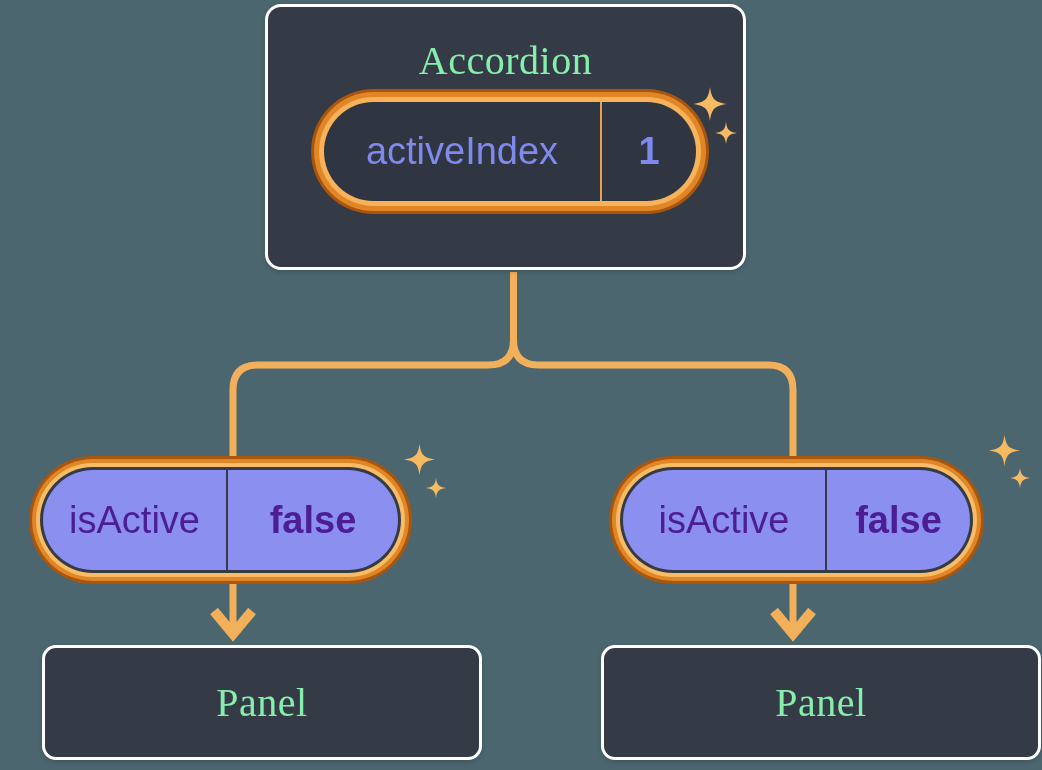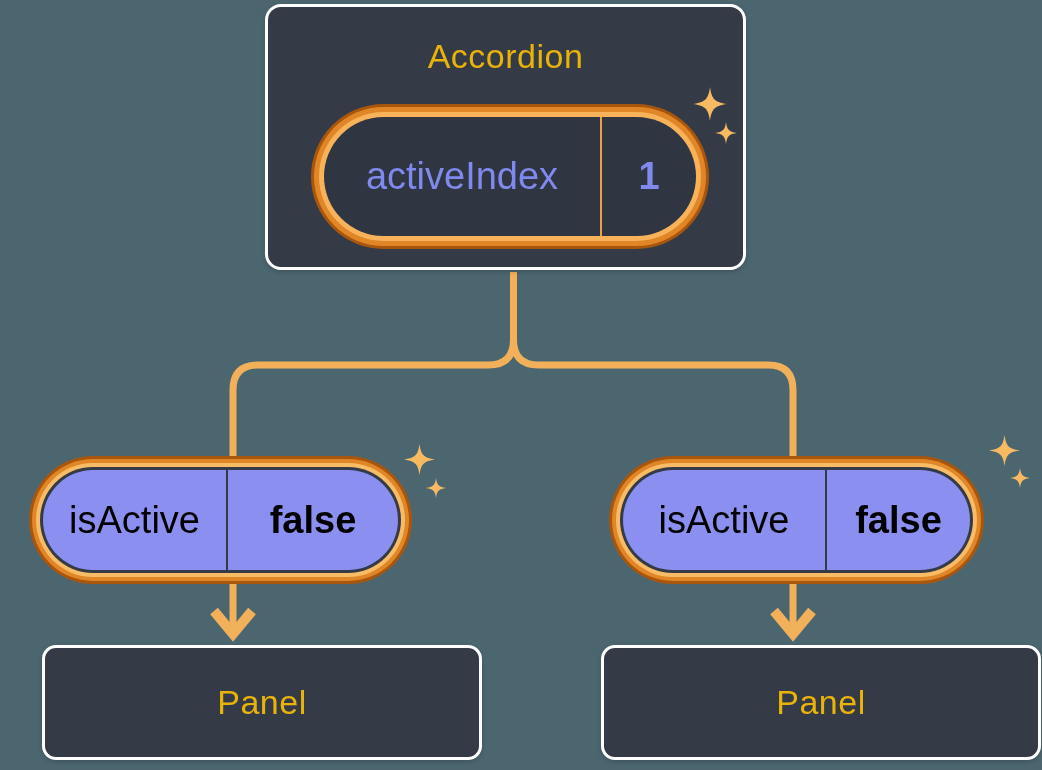--- a/index.html
+++ b/index.html
@@ -13,36 +13,36 @@
     position:absolute; box-sizing:border-box;
     background:#343B47; border:3px solid #FFFFFF; border-radius:16px;
     box-shadow:0 2px 5px rgba(0,0,0,0.18);
   }
   .root-card  { left:265px; top:4px;   width:481px; height:266px; }
   .panel-card { border-radius:14px; width:440px; height:115px; top:645px;
                 display:flex; align-items:center; justify-content:center; }
   .panel-left  { left:42px; }
   .panel-right { left:601px; }
   .title {
-    color:#eab308; font-family:Liberation Sans, sans-serif;
-    font-size:34px; letter-spacing:0.5px;
+    color:#86efac; font-family:Liberation Serif, serif;
+    font-size:40px; letter-spacing:0.5px;
   }
   .root-title { position:absolute; left:0; top:30px; width:100%; text-align:center; }
 
   
   .connectors { position:absolute; left:0; top:0; z-index:1; }
   .card, .panel-card { z-index:2; }
 
   
   .pill {
     position:absolute; z-index:3; box-sizing:border-box;
     display:flex; align-items:stretch; border-radius:70px;
   }
   .pill-state {
-    left:324px; top:117px; width:372px; height:119px;
+    left:324px; top:102px; width:372px; height:99px;
     background:#2F3642;
     box-shadow:0 0 0 5px #F7B25A, 0 0 0 10px #E08627, 0 0 0 13px #A8560E;
   }
   .pill-prop {
     top:470px; height:100px;
     background:#8A8FF0;
     box-shadow:0 0 0 3px #343B46, 0 0 0 7px #F8BC66, 0 0 0 11px #E08627, 0 0 0 14px #A8560E;
   }
   .pill-prop-left  { left:43px;  width:355px; }
   .pill-prop-right { left:623px; width:347px; }
@@ -55,21 +55,21 @@
     display:flex; align-items:center; justify-content:center;
     font-size:38px; font-weight:bold;
   }
   .pill-state .value { width:94px; }
   .pill-prop-left  .value { width:170px; }
   .pill-prop-right .value { width:143px; }
   .pill .divider { width:2px; }
   .pill-state .divider { background:#ECA04A; }
   .pill-prop  .divider { background:#343B46; }
   .purple-text { color:#8089EE; }
-  .dark-text   { color:#000000; }
+  .dark-text   { color:#4c1d95; }
 
   .sparkle { position:absolute; z-index:5; }
 </style>
 </head>
 <body>
 
 <div class="canvas">
 
   <svg class="connectors" width="1042" height="770" viewBox="0 0 1042 770">
     <path d="M513.5 272 L513.5 340 Q513.5 365 488.5 365 L258 365 Q233 365 233 390 L233 632" fill="none" stroke="#F3B05A" stroke-width="7"></path>

